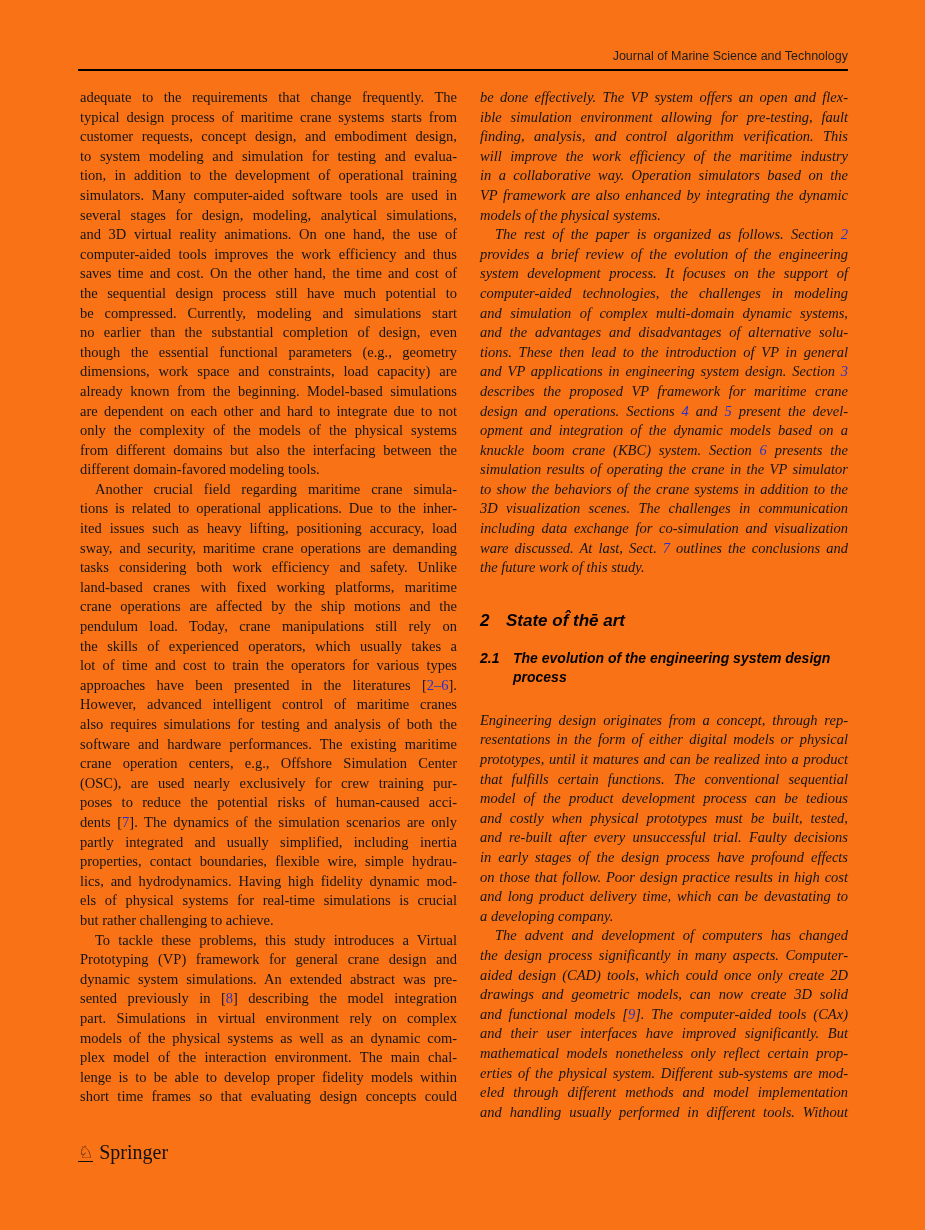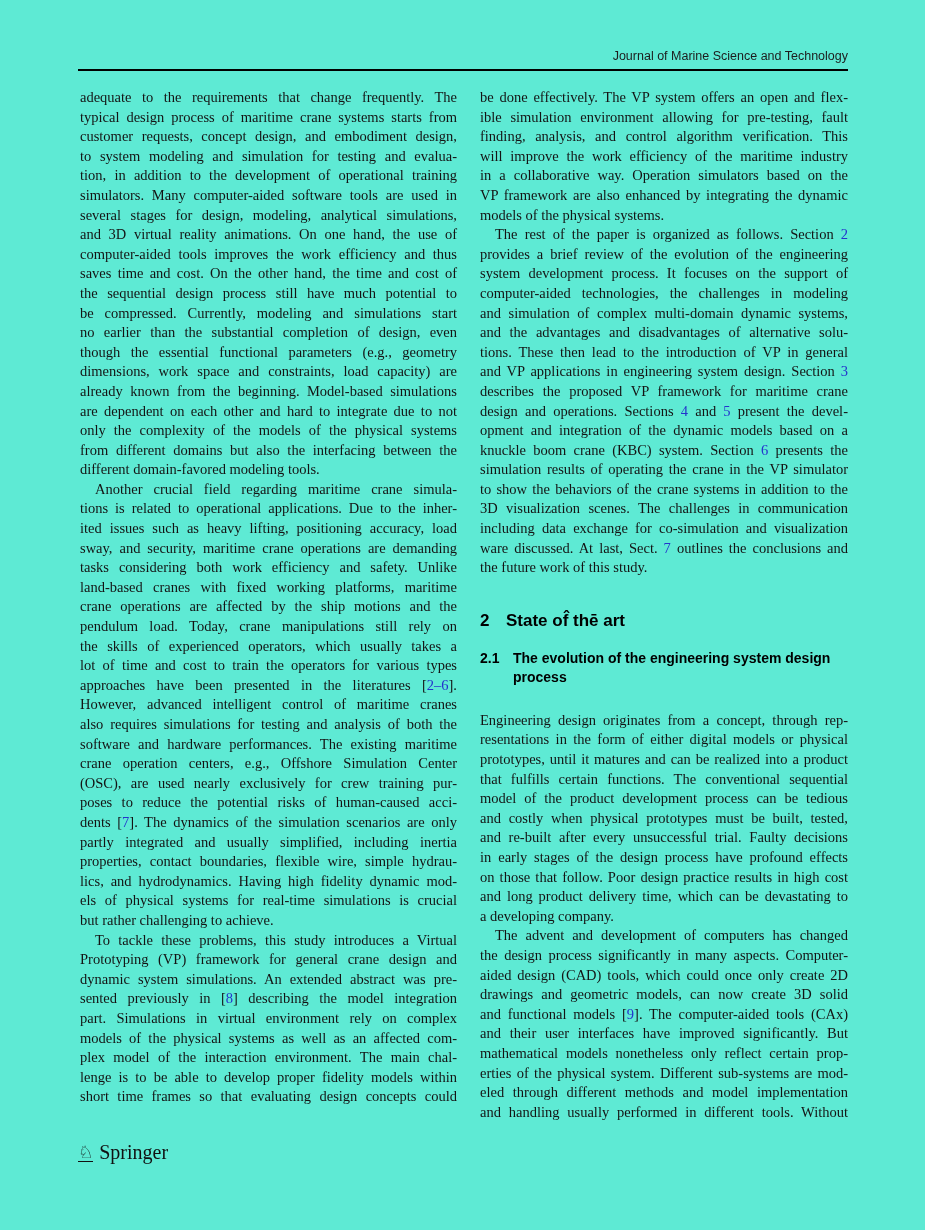--- a/index.html
+++ b/index.html
@@ -1,19 +1,19 @@
 <!DOCTYPE html>
 <html style="--link-color: #2433cd;"><head>
 <meta charset="utf-8">
 <style>
   html,body{margin:0;padding:0;background:#ffffff;}
   .page{
     position:relative;
     width:925px;height:1230px;
-    background:#5eead4;
+    background:#f97316;
     font-family:"Liberation Serif","DejaVu Serif",serif;
     color:#141414;
     overflow:hidden;
   }
   .running-head{
     position:absolute;
     top:49px;left:80px;right:77px;
     text-align:right;
     font-family:"Liberation Sans","DejaVu Sans",sans-serif;
     font-size:12.5px;
@@ -26,21 +26,21 @@
     height:2px;background:#000;
   }
   .content{
     position:absolute;
     top:88px;left:80px;
     display:flex;
     gap:23px;
   }
   .col{font-size:14.5px;line-height:19.6px;}
   .col-left{width:377px;}
-  .col-right{width:368px;}
+  .col-right{width:368px;font-style:italic;}
   .para{margin:0;}
   .line{
     text-align:justify;
     text-align-last:justify;
     white-space:normal;
   }
   .line.indent{text-indent:15px;}
   .line.para-end{text-align-last:left;}
   .ref-link{color:var(--link-color,#2433cd);}
   .sec-heading{
@@ -142,21 +142,21 @@
           <div class="line">lics, and hydrodynamics. Having high fidelity dynamic mod-</div>
           <div class="line">els of physical systems for real-time simulations is crucial</div>
           <div class="line para-end">but rather challenging to achieve.</div>
         </div>
         <div class="para">
           <div class="line indent">To tackle these problems, this study introduces a Virtual</div>
           <div class="line">Prototyping (VP) framework for general crane design and</div>
           <div class="line">dynamic system simulations. An extended abstract was pre-</div>
           <div class="line">sented previously in [<span class="ref-link">8</span>] describing the model integration</div>
           <div class="line">part. Simulations in virtual environment rely on complex</div>
-          <div class="line">models of the physical systems as well as an affected com-</div>
+          <div class="line">models of the physical systems as well as an dynamic com-</div>
           <div class="line">plex model of the interaction environment. The main chal-</div>
           <div class="line">lenge is to be able to develop proper fidelity models within</div>
           <div class="line">short time frames so that evaluating design concepts could</div>
         </div>
       </div>
     <div class="col col-right">
         <div class="para">
           <div class="line">be done effectively. The VP system offers an open and flex-</div>
           <div class="line">ible simulation environment allowing for pre-testing, fault</div>
           <div class="line">finding, analysis, and control algorithm verification. This</div>

